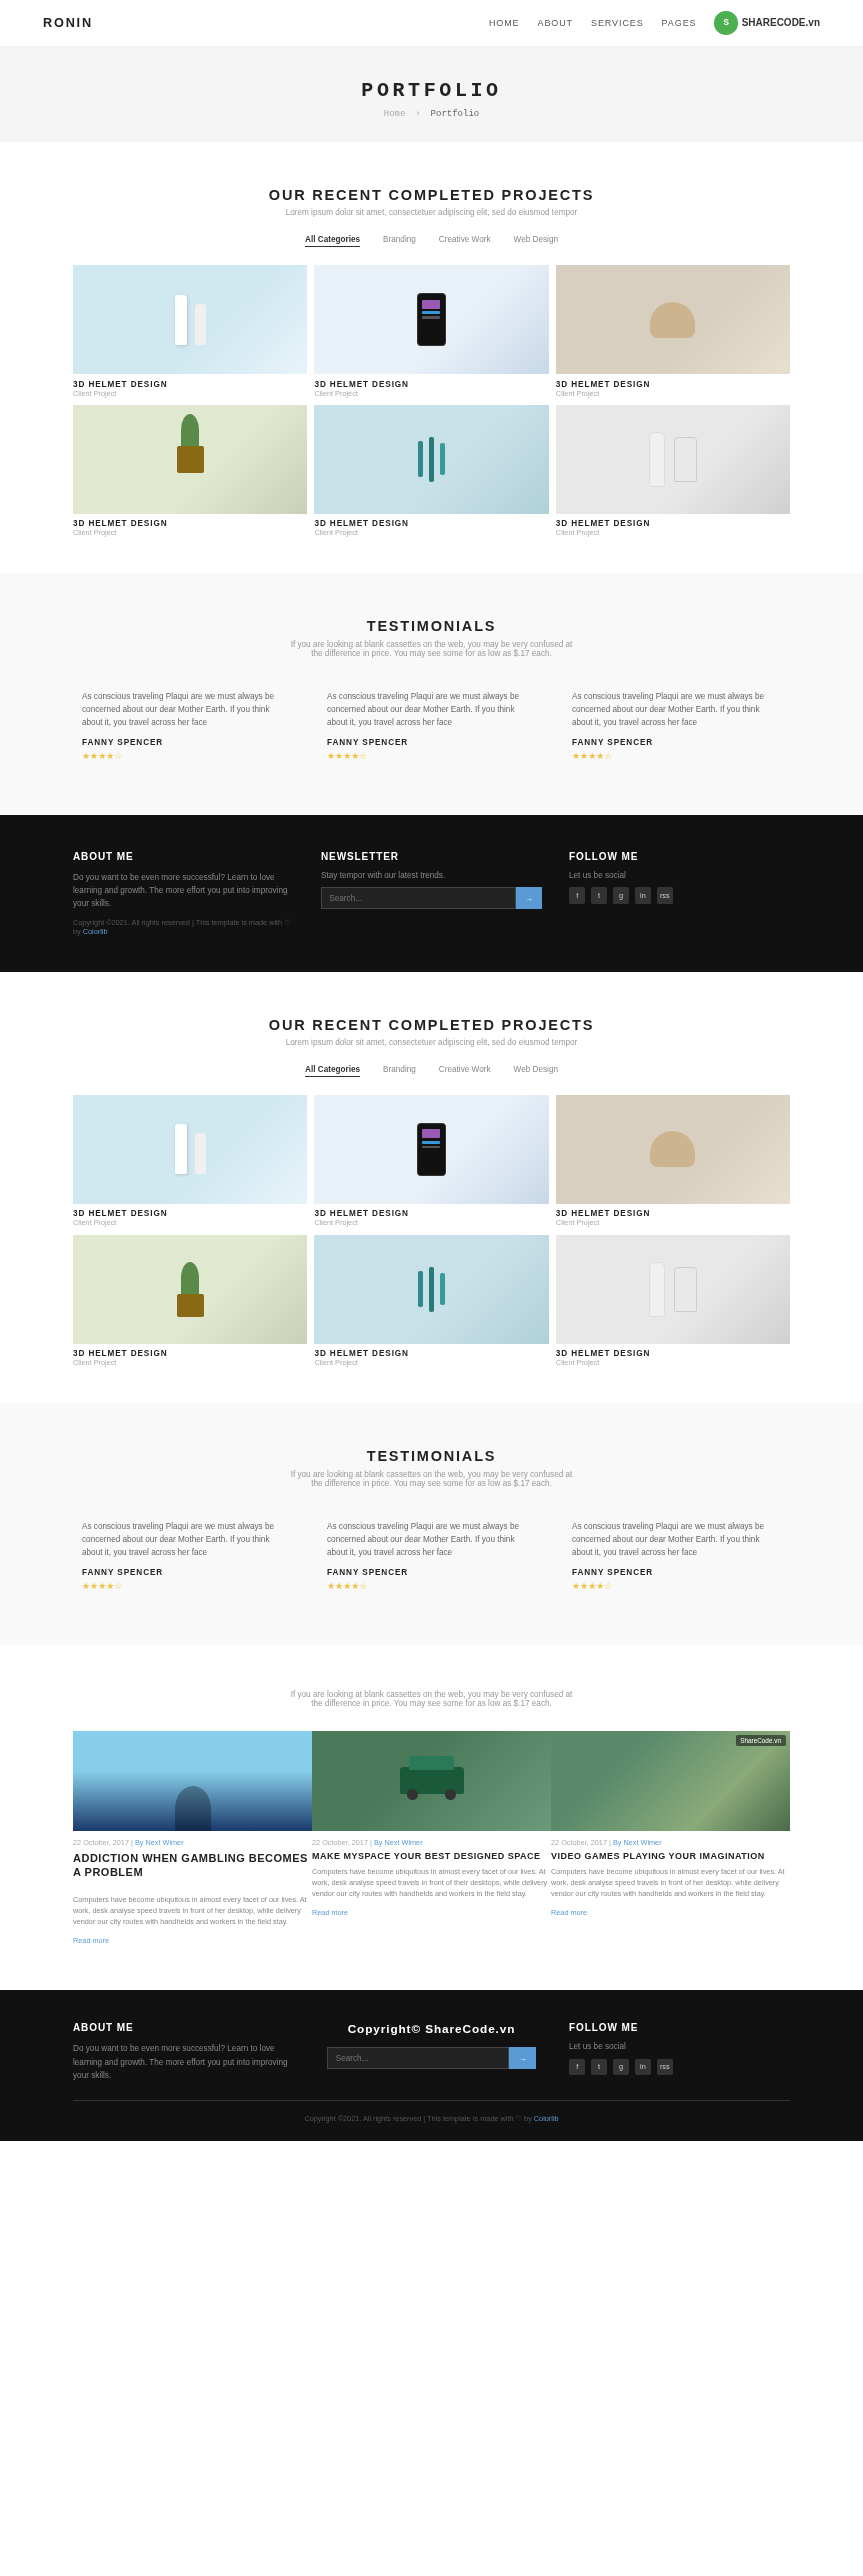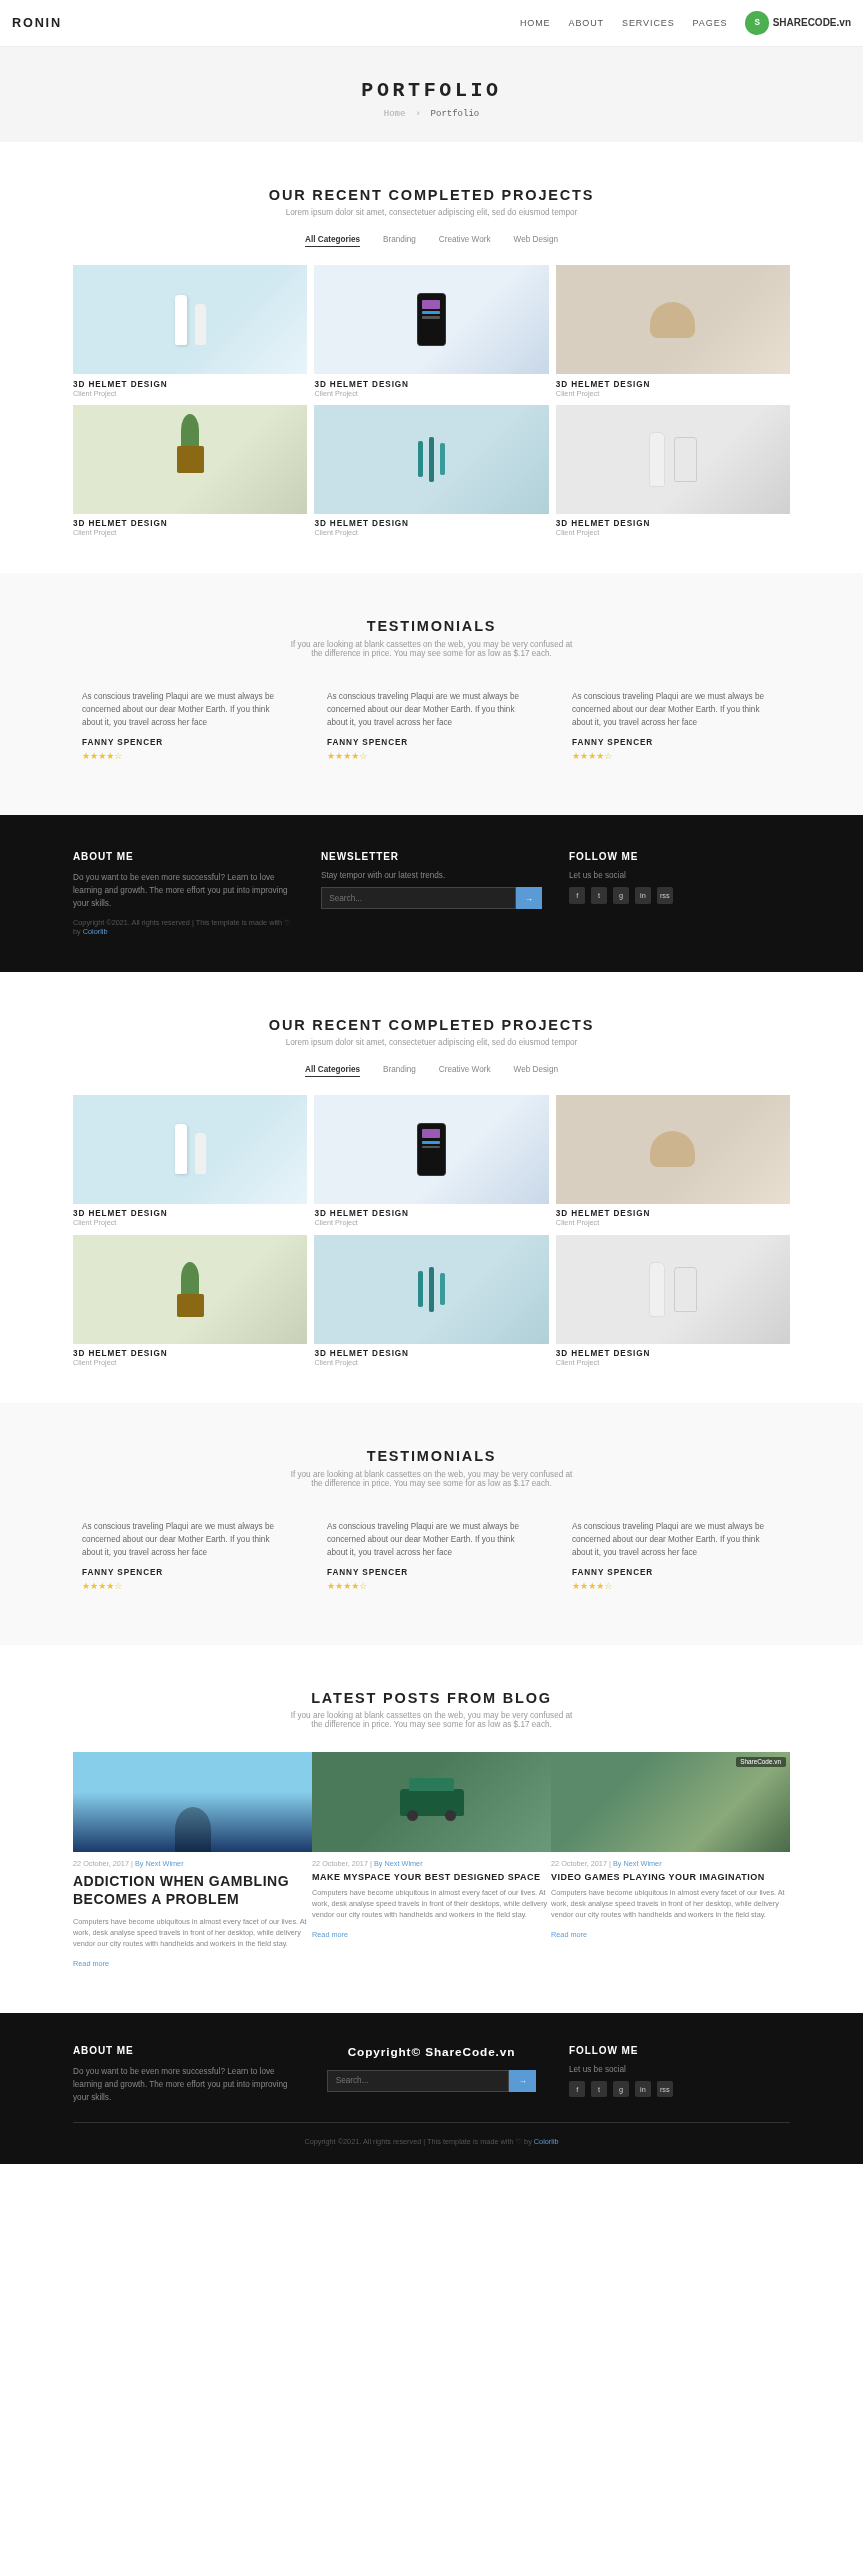--- a/index.html
+++ b/index.html
@@ -1,19 +1,19 @@
 <!DOCTYPE html>
 <html style="font-size:14.5px"><head>
   <meta charset="utf-8">
   <style>
     * { margin: 0; padding: 0; box-sizing: border-box; }
     body { font-family: 'Arial', sans-serif; background: #fff; color: #333; font-size: 11px; width: 863px; }
 
     
-    nav { display: flex; align-items: center; justify-content: space-between; padding: 11px 12px; background: #fff; border-bottom: 0.9px solid #eee; }
+    nav { display: flex; align-items: center; justify-content: space-between; padding: 11px 43px; background: #fff; border-bottom: 0.9px solid #eee; }
   </style>
 </head>
 <body>
 
 <nav>
   <div style="font-weight:700;font-size:12.7px;letter-spacing:1.8px;color:#222;">RONIN</div>
   <div style="display:flex;align-items:center;gap:18px;">
     <a href="#" style="text-decoration:none;color:#555;font-size:9px;letter-spacing:0.9px;">HOME</a>
     <a href="#" style="text-decoration:none;color:#555;font-size:9px;letter-spacing:0.9px;">ABOUT</a>
     <a href="#" style="text-decoration:none;color:#555;font-size:9px;letter-spacing:0.9px;">SERVICES</a>
@@ -269,34 +269,33 @@
     </div>
     <div style="padding:9px;">
       <p style="font-size:8.2px;color:#666;line-height:1.6;margin-bottom:9px;">As conscious traveling Plaqui are we must always be concerned about our dear Mother Earth. If you think about it, you travel across her face</p>
       <div style="font-size:8.2px;font-weight:700;color:#222;letter-spacing:0.9px;margin-bottom:3.6px;">FANNY SPENCER</div>
       <div style="color:#f0c040;font-size:9px;">★★★★☆</div>
     </div>
   </div>
 </div>
 
 <div style="padding:45px 73px;background:#fff;">
-  <h2 style="text-align:center;font-size:14.5px;font-weight:700;letter-spacing:1.8px;color:#222;margin-bottom:5.5px;">LATEST POSTS FROM BLOG</h2>
   <p style="text-align:center;font-size:8.2px;color:#999;margin-bottom:23px;white-space:pre-line;">If you are looking at blank cassettes on the web, you may be very confused at
 the difference in price. You may see some for as low as $.17 each.</p>
   <div style="display:grid;grid-template-columns:repeat(3,1fr);">
 
     <div>
       <div style="width:100%;height:100px;background:linear-gradient(180deg,#87CEEB 40%,#1a3a6a 100%);position:relative;overflow:hidden;display:flex;align-items:flex-end;justify-content:center;">
         <div style="width:36px;height:45px;background:rgba(0,0,0,0.3);border-radius:50% 50% 0 0;margin-bottom:0;"></div>
       </div>
       <div style="font-size:7.3px;color:#aaa;margin:7.3px 0 3.6px;">
         <span>22 October, 2017</span> | 
         <span style="color:#5b9bd5;">By Next Wimer</span>
       </div>
-      <h4 style="font-size:14px;font-weight:700;color:#222;letter-spacing:0.5px;margin-bottom:9px;line-height:1.3;">ADDICTION WHEN GAMBLING BECOMES A PROBLEM</h4>
+      <h4 style="font-size:11px;font-weight:700;color:#222;letter-spacing:0.5px;margin-bottom:16px;line-height:1.3;">ADDICTION WHEN GAMBLING BECOMES A PROBLEM</h4>
       <p style="font-size:7.3px;color:#888;line-height:1.5;margin-bottom:5.5px;">Computers have become ubiquitous in almost every facet of our lives. At work, desk analyse speed travels in front of her desktop, while delivery vendor our city routes with handhelds and workers in the field stay.</p>
       <a href="#" style="font-size:7.3px;color:#5b9bd5;text-decoration:none;">Read more</a>
     </div>
 
     <div>
       <div style="width:100%;height:100px;background:linear-gradient(135deg,#4a7a5a 40%,#6a9a7a 100%);display:flex;align-items:center;justify-content:center;">
         <div style="width:64px;height:27px;background:#1a5a3a;border-radius:3.6px 3.6px 1.8px 1.8px;position:relative;">
           <div style="position:absolute;top:-11px;left:9px;width:45px;height:13.6px;background:#2a7a5a;border-radius:2.7px 2.7px 0 0;"></div>
           <div style="position:absolute;bottom:-5.5px;left:7.3px;width:11px;height:11px;background:#333;border-radius:50%;"></div>
           <div style="position:absolute;bottom:-5.5px;right:7.3px;width:11px;height:11px;background:#333;border-radius:50%;"></div>

